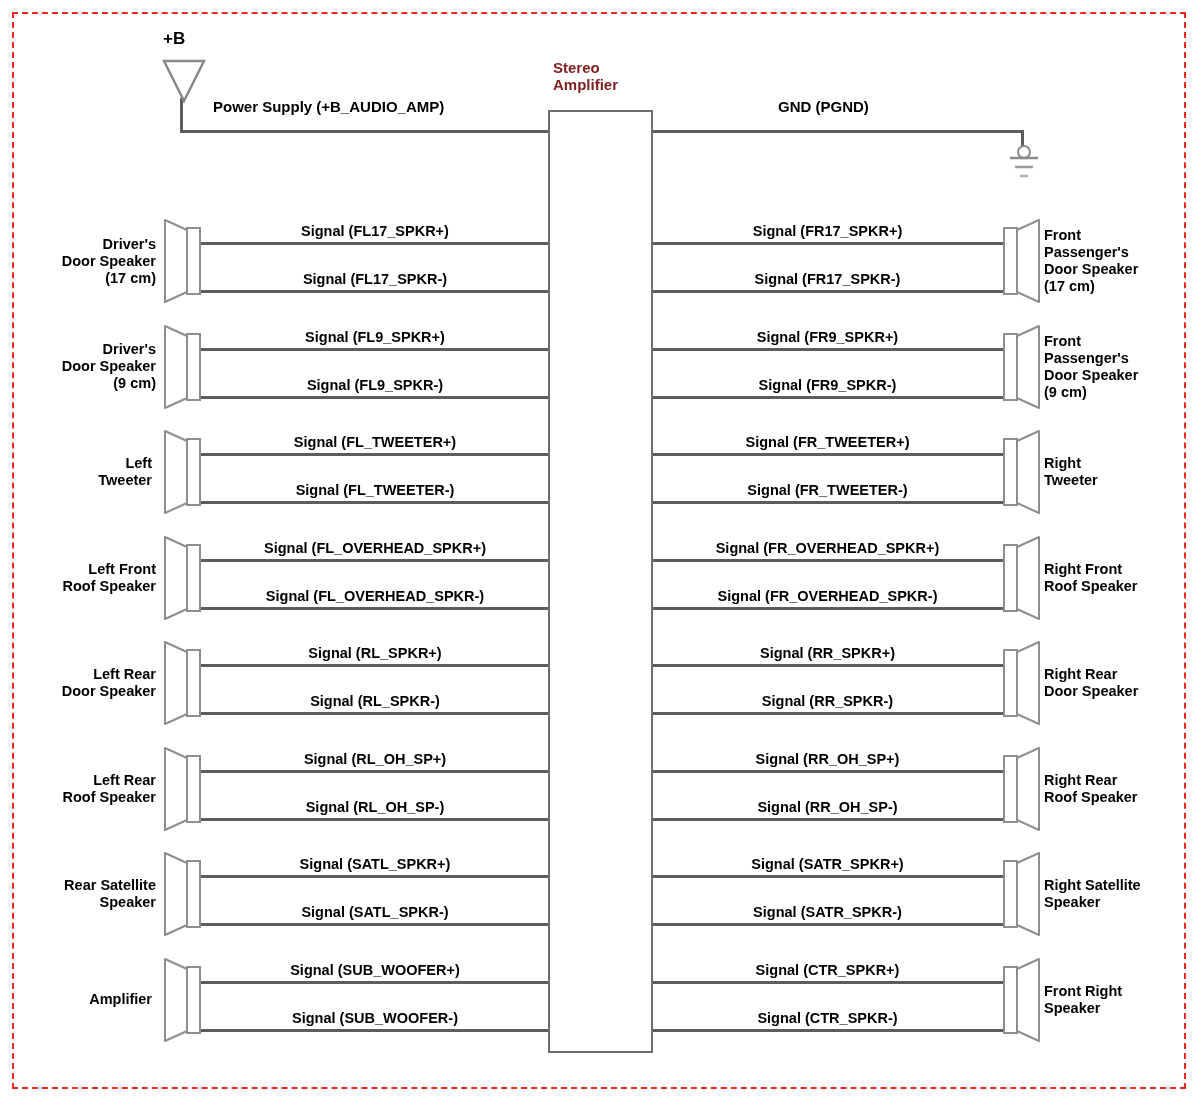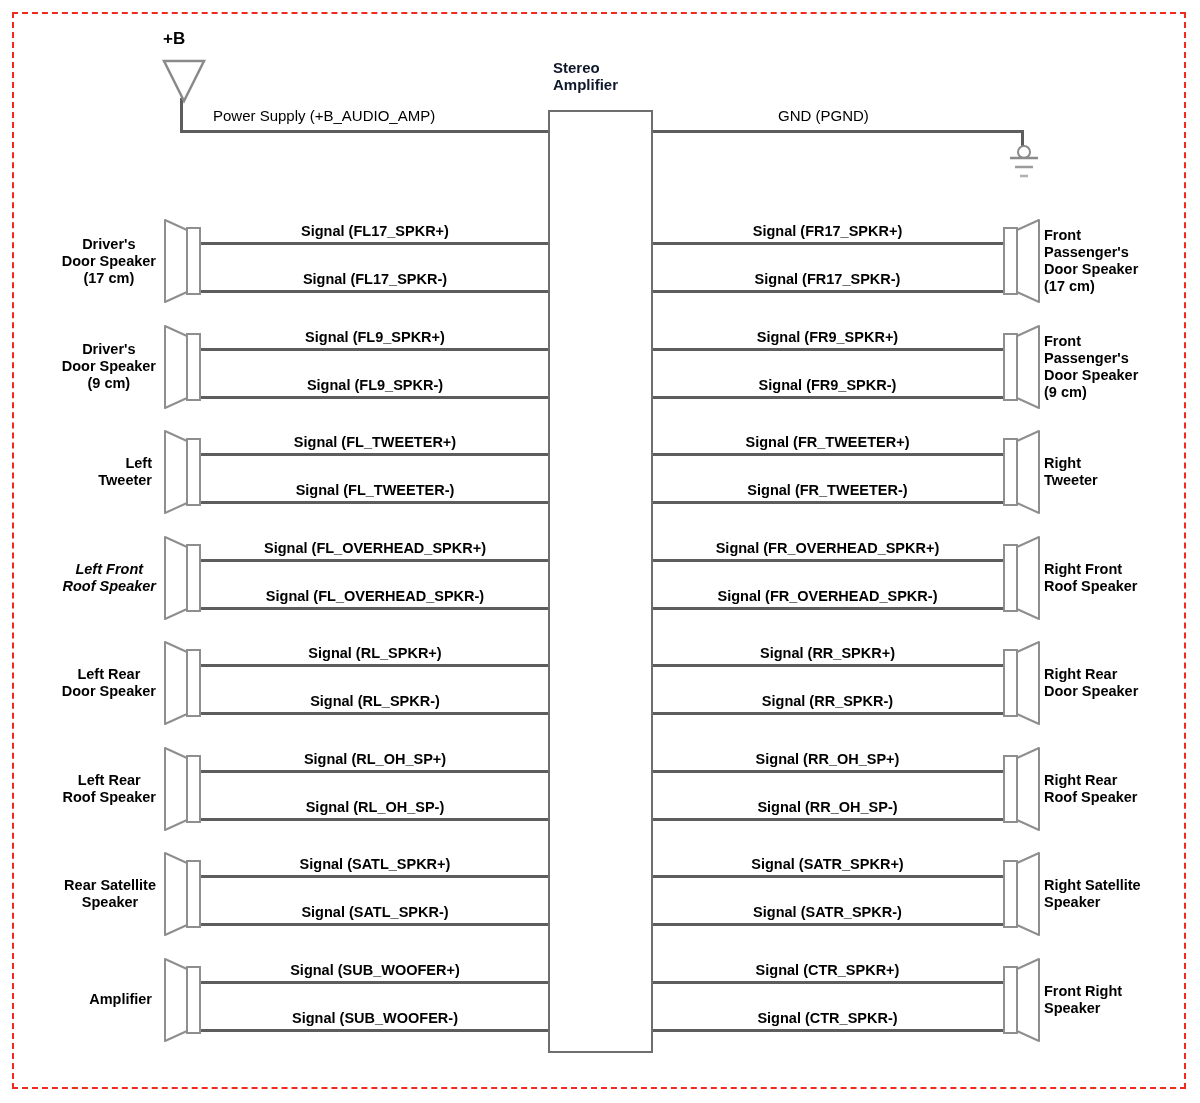--- a/index.html
+++ b/index.html
@@ -38,21 +38,21 @@
     width:105px;height:943px;
     background:#ffffff;
     border:2px solid #6e6e6e;
     box-sizing:border-box;
     z-index:6;
   }
   .amp-title{
     position:absolute;
     left:553px;top:59px;
     width:150px;
-    font-size:15px;font-weight:bold;color:#0f172a;
+    font-size:15px;font-weight:bold;color:#7f1d1d;
     line-height:17px;
     z-index:7;
     white-space:pre-line;
   }
   
   .bplus-label{
     position:absolute;
     left:163px;top:29px;
     font-size:17px;font-weight:bold;color:#000;
     z-index:7;
@@ -66,22 +66,22 @@
   
   .gnd-sym{
     position:absolute;
     left:1004px;top:143px;
     width:40px;height:42px;
     z-index:5;
   }
   
   .supply-label{
     position:absolute;
-    top:107px;
-    font-size:15px;font-weight:normal;color:#000;
+    top:98px;
+    font-size:15px;font-weight:bold;color:#000;
     z-index:7;
     white-space:nowrap;
   }
   .supply-label.left{left:213px;}
   .supply-label.right{left:778px;}
   .spk{
     position:absolute;
     width:40px;height:86px;
     z-index:5;
   }
@@ -96,21 +96,21 @@
   }
   .side-label{
     position:absolute;
     font-size:14.5px;font-weight:bold;color:#000;
     line-height:17px;
     z-index:7;
     white-space:pre-line;
   }
   .side-label.left{
     right:1044px;           
-    text-align:center;
+    text-align:right;
   }
   .side-label.left.center{text-align:right;right:1048px;width:150px;}
   .side-label.right{left:1044px;text-align:left;}
 </style>
 </head>
 <body>
 
 <div id="stage">
 
   <div class="boundary"></div>
@@ -231,21 +231,21 @@
         </g>
       </svg>
       <div class="wire" style="left: 200px; top: 558.5px; width: 350px;"></div>
       <div class="wire" style="left: 200px; top: 606.5px; width: 350px;"></div>
       <div class="wire" style="left: 651px; top: 558.5px; width: 353px;"></div>
       <div class="wire" style="left: 651px; top: 606.5px; width: 353px;"></div>
       <div class="sig" style="top: 539.5px; left: 0px; width: 1200px; text-align: center; transform: translateX(-225px);">Signal (FL_OVERHEAD_SPKR+)</div>
       <div class="sig" style="top: 587.5px; left: 0px; width: 1200px; text-align: center; transform: translateX(-225px);">Signal (FL_OVERHEAD_SPKR-)</div>
       <div class="sig" style="top: 539.5px; left: 0px; width: 1200px; text-align: center; transform: translateX(227.5px);">Signal (FR_OVERHEAD_SPKR+)</div>
       <div class="sig" style="top: 587.5px; left: 0px; width: 1200px; text-align: center; transform: translateX(227.5px);">Signal (FR_OVERHEAD_SPKR-)</div>
-      <div class="side-label left" style="top: 560.5px; font-style: italic;">Left Front
+      <div class="side-label left" style="top: 560.5px;">Left Front
 Roof Speaker</div>
       <div class="side-label right" style="top: 560.5px;">Right Front
 Roof Speaker</div>
       <svg viewBox="0 0 40 86" class="spk left" style="top: 640px;">
         <g>
           <polygon points="2,2 24,12 24,74 2,84" fill="#ffffff" stroke="#8e8e8e" stroke-width="2" stroke-linejoin="round"></polygon>
           <rect x="24" y="10" width="13" height="66" fill="#ffffff" stroke="#8e8e8e" stroke-width="2"></rect>
         </g>
       </svg>
       <svg viewBox="0 0 40 86" class="spk right" style="top: 640px;">

